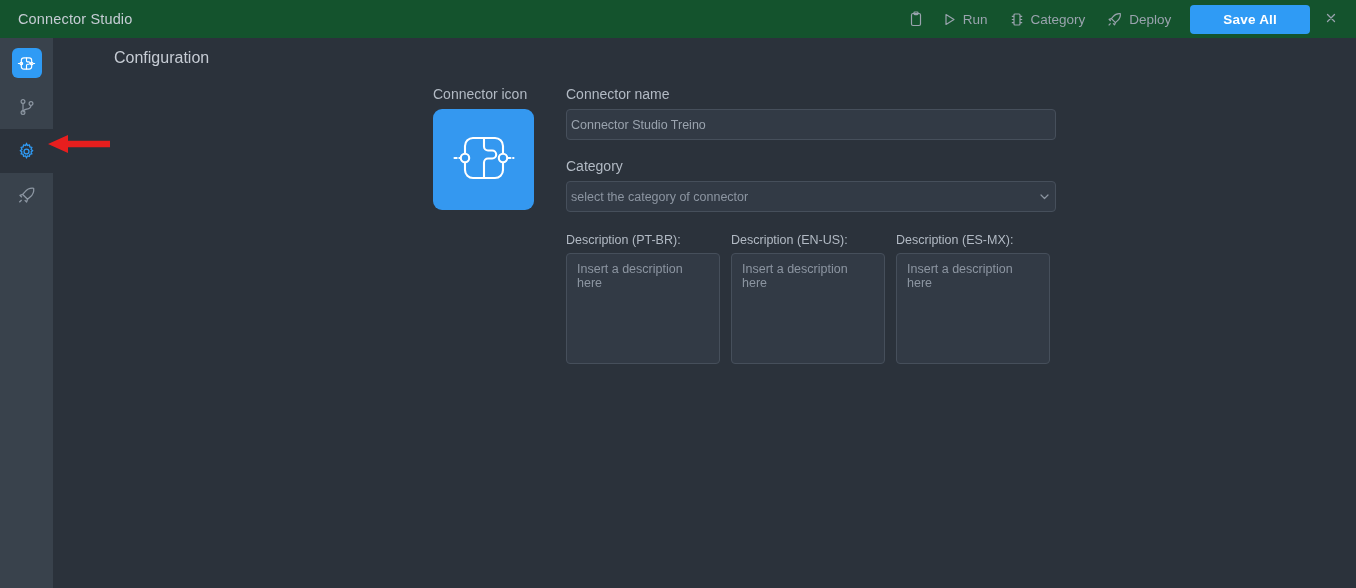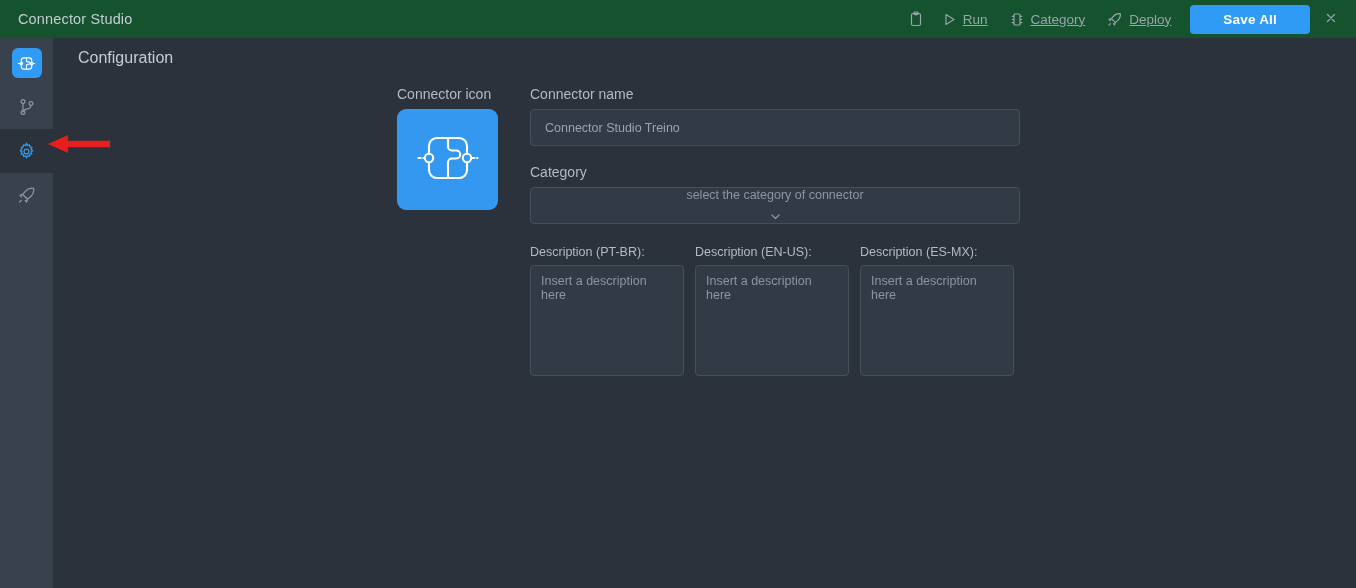--- a/index.html
+++ b/index.html
@@ -44,21 +44,20 @@
   .tb-item {
     display: flex;
     align-items: center;
     gap: 7px;
     padding: 5px 11px;
     border-radius: 3px;
     color: #9aa3ae;
     font-size: 13.5px;
     cursor: pointer;
     user-select: none;
-    text-decoration: underline;
   }
   .tb-item svg { display: block; }
   .tb-icon-only { padding: 5px 9px; }
 
   .save-all {
     background: #2f9bf5;
     color: #ffffff;
     font-size: 13.5px;
     font-weight: bold;
     border: none;
@@ -79,20 +78,21 @@
     color: #9aa3ae;
     cursor: pointer;
     border-radius: 3px;
   }
 
   
   .body-row {
     flex: 1 1 auto;
     display: flex;
     min-height: 0;
+    gap: 36px;
   }
 
   
   .sidebar {
     width: 53px;
     flex: 0 0 53px;
     background: #39424c;
     display: flex;
     flex-direction: column;
     align-items: stretch;
@@ -160,39 +160,38 @@
     display: flex;
     align-items: center;
     justify-content: center;
   }
 
   .right-fields { display: flex; flex-direction: column; }
 
   .text-input,
   .select-box {
     width: 490px;
-    height: 37px;
+    height: 31px;
     background: #323a45;
     border: 1px solid #464f5b;
     border-radius: 4px;
     color: #9aa3ae;
     font-size: 12.5px;
     font-family: "Liberation Sans", sans-serif;
-    padding: 0 14px;
+    padding: 0 4px;
     outline: none;
   }
   .text-input::placeholder { color: #8c95a1; }
 
   .select-box {
     display: flex;
     align-items: center;
     justify-content: space-between;
     cursor: pointer;
     user-select: none;
-    flex-direction: column;
   }
   .select-box .sel-value { color: #8c95a1; }
   .select-box .chev { color: #8c95a1; display: flex; }
 
   .gap-18 { height: 18px; }
   .gap-20 { height: 21px; }
 
   .desc-row {
     display: flex;
     gap: 11px;

